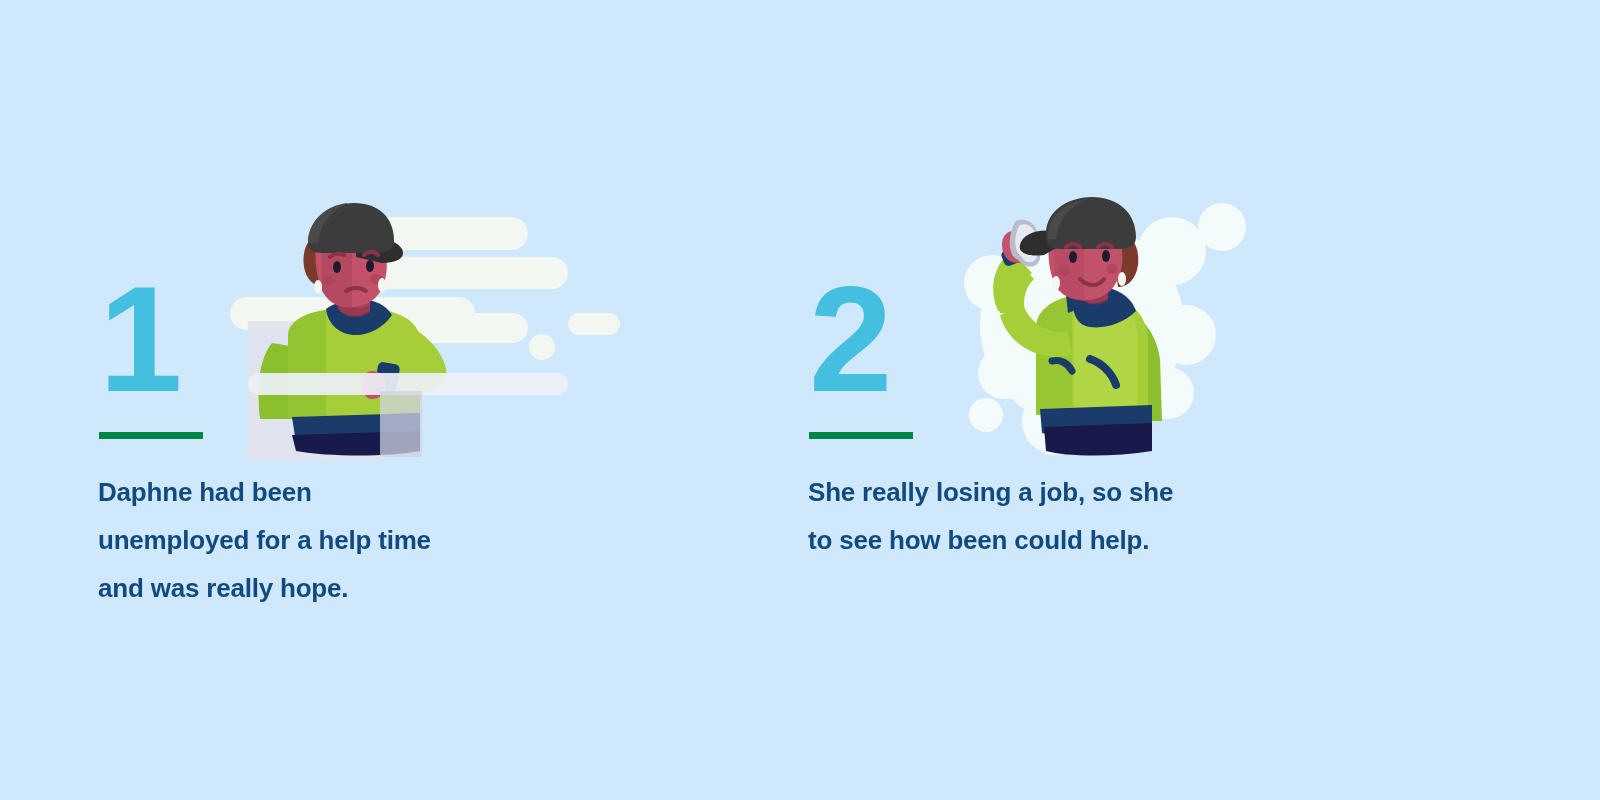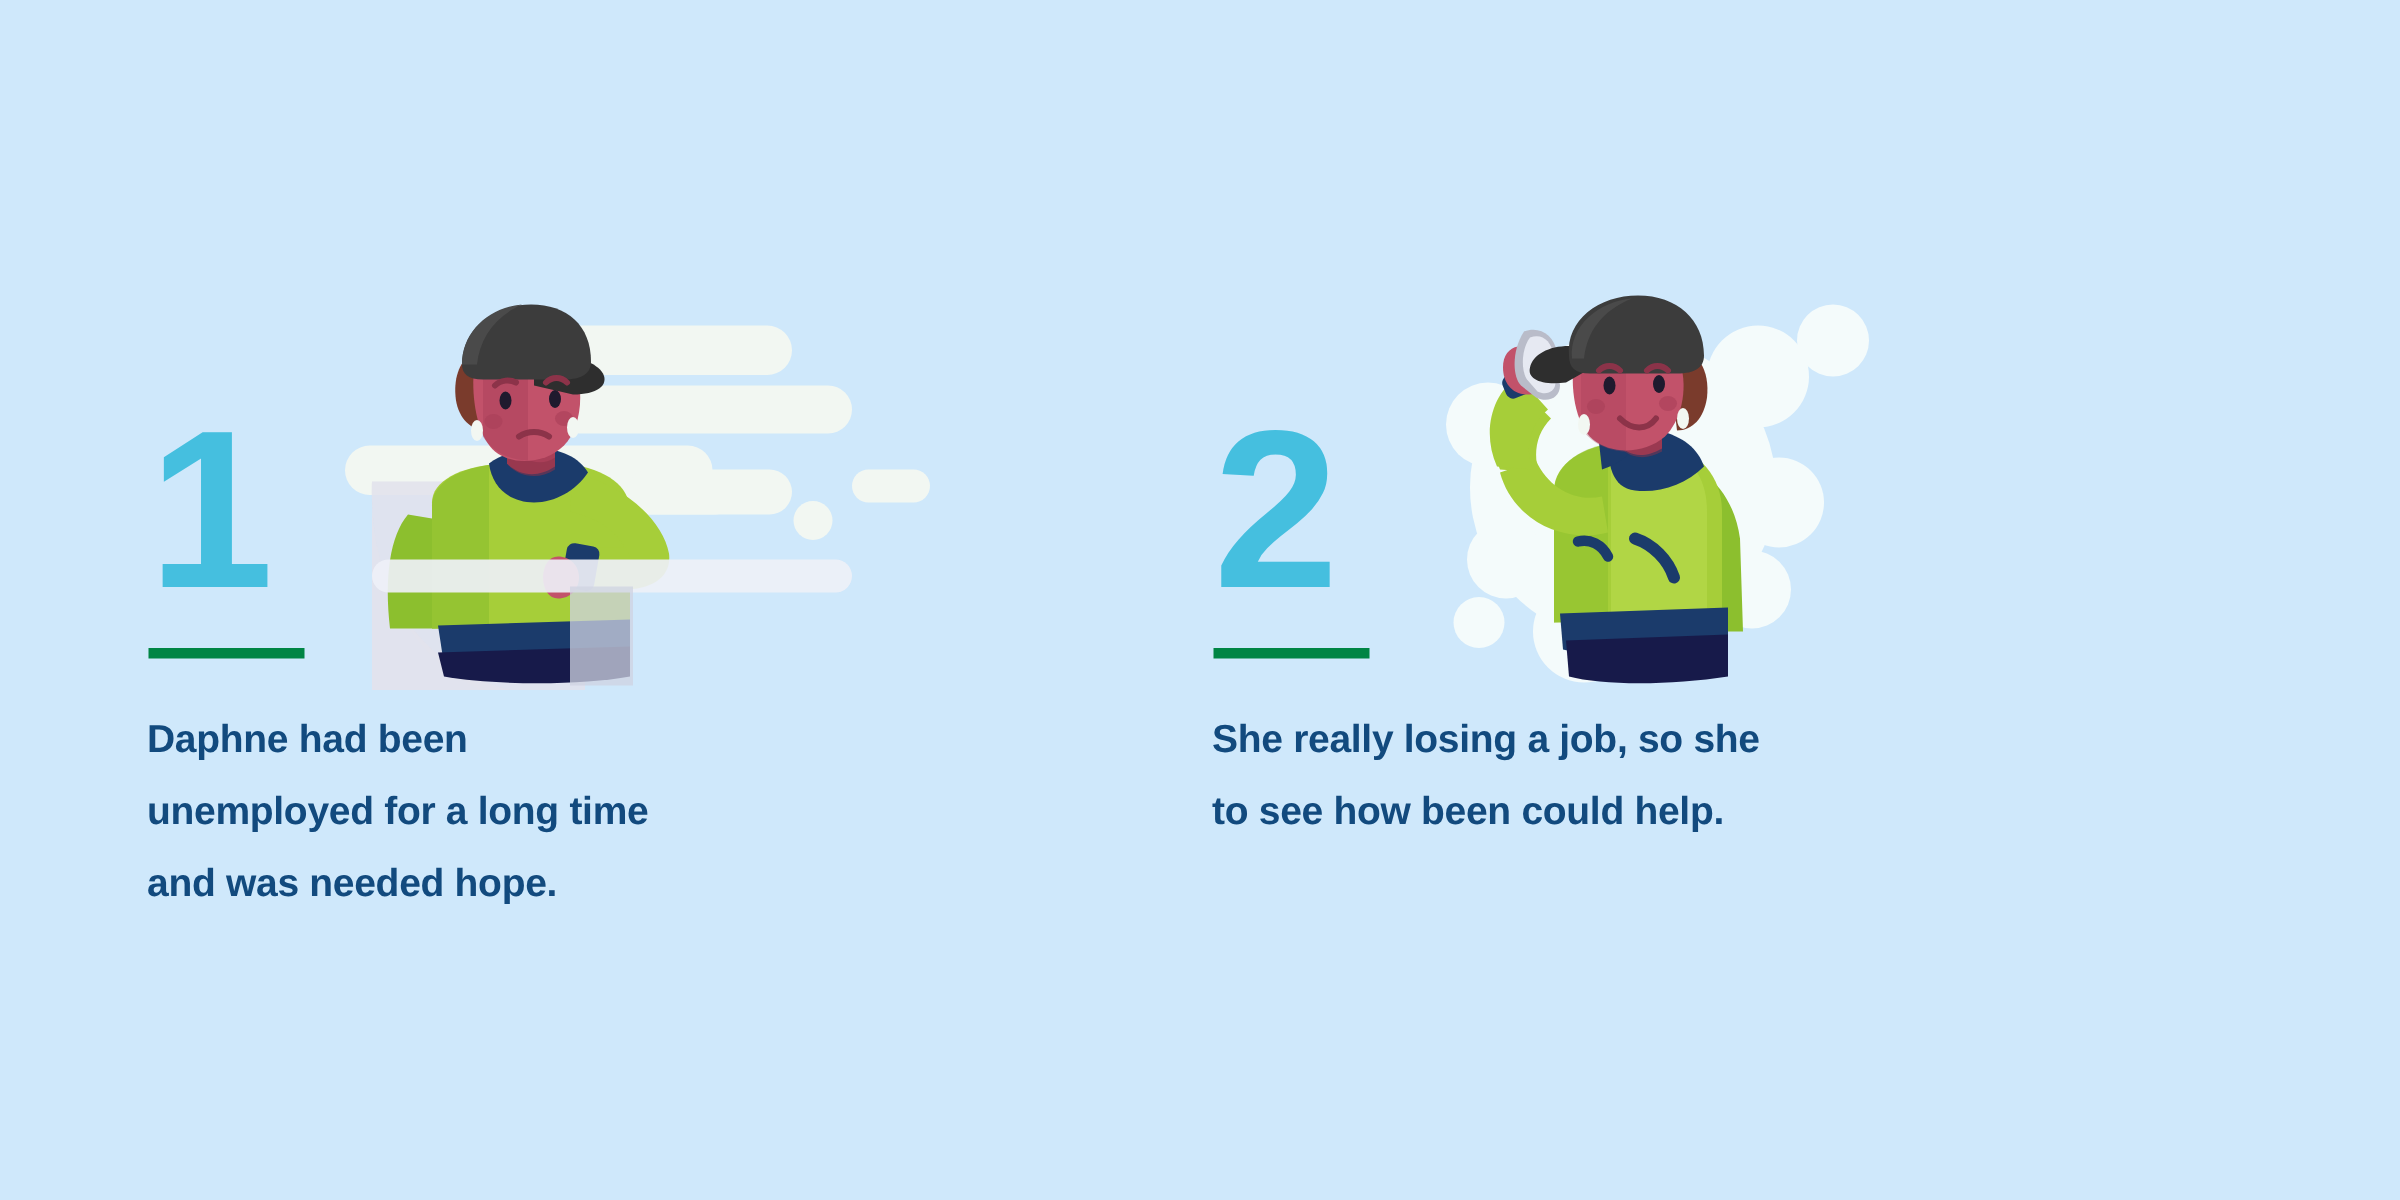--- a/index.html
+++ b/index.html
@@ -161,22 +161,22 @@
           <rect x="150" y="196" width="42" height="66" fill="#cfd3e2" opacity="0.75"></rect>
         </g>
       </svg>
     </div>
 
     <div class="step-number">1</div>
     <div class="rule"></div>
 
     <div class="caption">
       <span class="ln">Daphne had been</span>
-      <span class="ln">unemployed for a long time</span>
-      <span class="ln">and was needed hope.</span>
+      <span class="ln">unemployed for a help time</span>
+      <span class="ln">and was really hope.</span>
     </div>
   </div>
 
   <div class="panel panel-2">
 
     <div class="art">
       <svg width="420" height="265" viewBox="0 0 420 265" xmlns="http://www.w3.org/2000/svg">
 
         <g>
           <circle cx="142" cy="130" r="102" fill="#f4fbfb"></circle>

